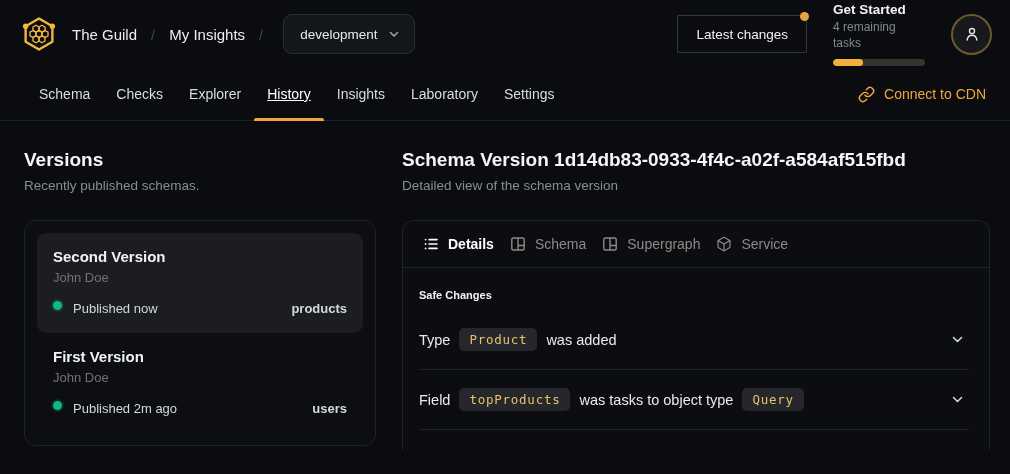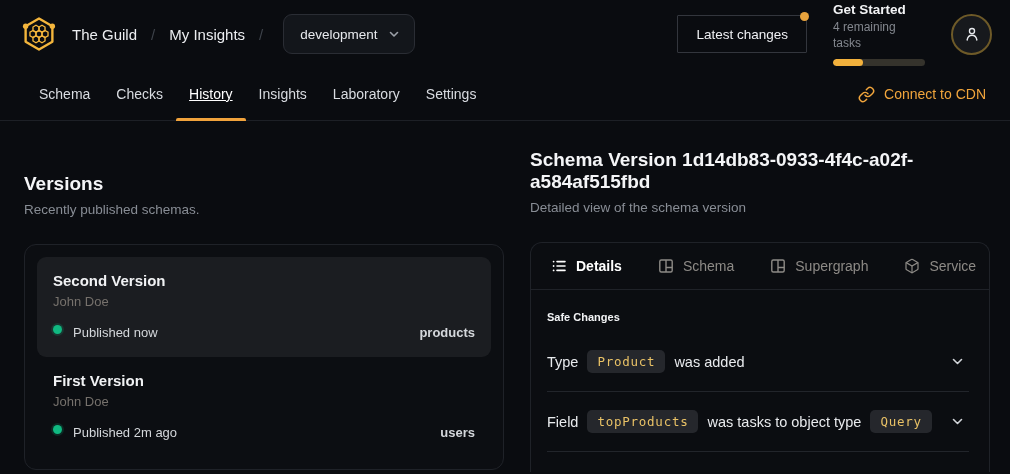--- a/index.html
+++ b/index.html
@@ -98,21 +98,21 @@
     color: #f1a53c; font-size: 14px; cursor: pointer;
   }
 
   
   .main {
     display: flex;
     gap: 26px;
     padding: 28px 20px 0 24px;
     align-items: flex-start;
   }
-  .col-left { width: 480px; flex: none; margin-top: 24px; }
+  .col-left { width: 352px; flex: none; }
   .col-right { flex: 1; min-width: 0; }
   .section-title { font-size: 19px; font-weight: 700; color: #f4f5f7; }
   .section-sub { font-size: 13.5px; color: #888d95; margin-top: 7px; }
 
   
   .versions-card {
     margin-top: 27px;
     border: 1px solid #1f2228;
     border-radius: 12px;
     padding: 12px;
@@ -141,21 +141,21 @@
     border: 1px solid #1f2228;
     border-radius: 12px 12px 0 0;
     border-bottom: none;
     height: 230px;
     background: #0b0d11;
   }
   .detail-tabs {
     display: flex; 
     height: 47px;
     padding: 0 20px;
-    gap: 36px;
+    gap: 16px;
     border-bottom: 1px solid #1f2228;
   }
   .detail-tab {
     display: flex; align-items: center; gap: 9px;
     font-size: 14px; color: #8d8a86; cursor: pointer;
   }
   .detail-tab.active { color: #ffffff; font-weight: 600; }
   .detail-tab.active svg { stroke: #ffffff; }
   .detail-tab svg { stroke: #8d8a86; }
   .detail-body { padding: 21px 20px 0 16px; }
@@ -231,20 +231,21 @@
         <path d="M5.5 20c.8-4.2 3.2-6.3 6.5-6.3s5.7 2.1 6.5 6.3"></path>
       </svg>
     </div>
   </div>
 </div>
 
 <div class="nav">
   <div class="nav-tabs">
     <div class="nav-tab">Schema</div>
     <div class="nav-tab">Checks</div>
+    <div class="nav-tab">Explorer</div>
     <div class="nav-tab active">History</div>
     <div class="nav-tab">Insights</div>
     <div class="nav-tab">Laboratory</div>
     <div class="nav-tab">Settings</div>
   </div>
   <div class="cdn-link">
     <svg width="17" height="17" viewBox="0 0 24 24" fill="none" stroke="#f1a53c" stroke-width="2.1" stroke-linecap="round" stroke-linejoin="round">
       <path d="M10 13a5 5 0 0 0 7.54.54l3-3a5 5 0 0 0-7.07-7.07l-1.72 1.71"></path>
       <path d="M14 11a5 5 0 0 0-7.54-.54l-3 3a5 5 0 0 0 7.07 7.07l1.71-1.71"></path>
     </svg>

